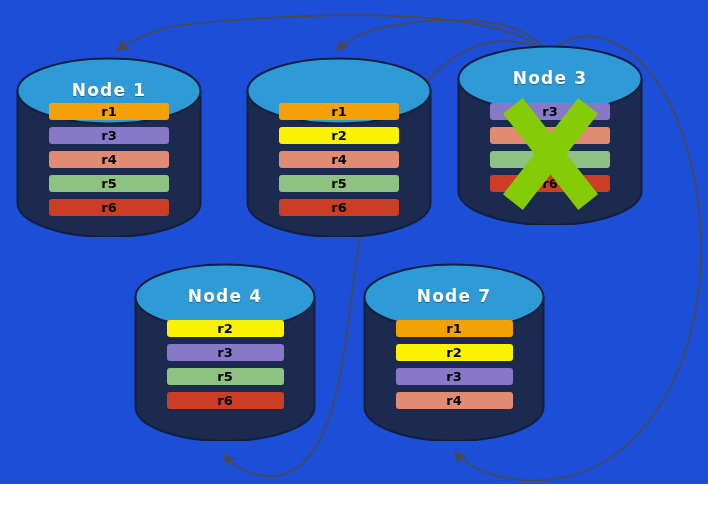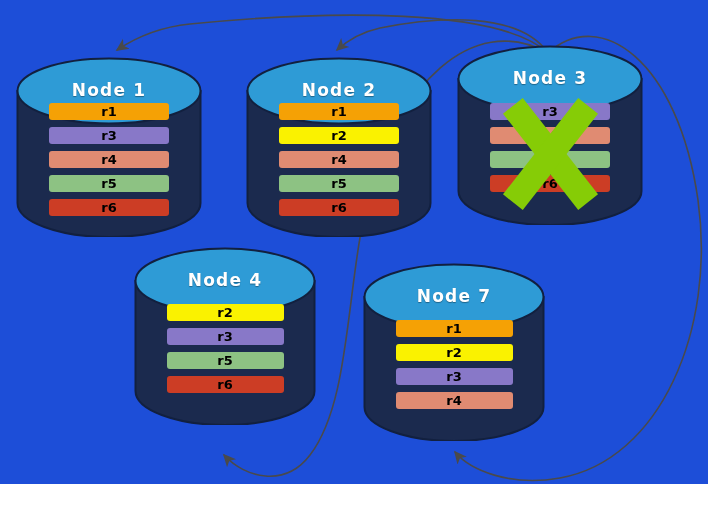--- a/index.html
+++ b/index.html
@@ -96,21 +96,20 @@
           <div class="bar" style="background: rgb(224, 139, 114); width: 120px; height: 17px; line-height: 17px; margin-top: 7px;"><span>r4</span></div>
           <div class="bar" style="background: rgb(141, 194, 131); width: 120px; height: 17px; line-height: 17px; margin-top: 7px;"><span>r5</span></div>
           <div class="bar" style="background: rgb(204, 61, 37); width: 120px; height: 17px; line-height: 17px; margin-top: 7px;"><span>r6</span></div>
         </div>
       </div>
       <div class="node" style="left: 246px; top: 57px; width: 186px; height: 180px;">
         <svg class="node-svg" width="186" height="180" viewBox="0 0 186 180">
           <path d="M 1.5 34 L 1.5 146 A 91.5 34 0 0 0 184.5 146 L 184.5 34 Z" fill="#1B2A4E" stroke="#12203F" stroke-width="2"></path>
           <ellipse cx="93" cy="34" rx="91.5" ry="32.5" fill="#2E9BD6" stroke="#12203F" stroke-width="2"></ellipse>
         </svg>
-        <div class="node-title" style="top: 23px;">Node  2</div>
         <div class="bars" style="top: 45.5px;">
           <div class="bar" style="background: rgb(245, 161, 5); width: 120px; height: 17px; line-height: 17px; margin-top: 0px;"><span>r1</span></div>
           <div class="bar" style="background: rgb(250, 242, 0); width: 120px; height: 17px; line-height: 17px; margin-top: 7px;"><span>r2</span></div>
           <div class="bar" style="background: rgb(224, 139, 114); width: 120px; height: 17px; line-height: 17px; margin-top: 7px;"><span>r4</span></div>
           <div class="bar" style="background: rgb(141, 194, 131); width: 120px; height: 17px; line-height: 17px; margin-top: 7px;"><span>r5</span></div>
           <div class="bar" style="background: rgb(204, 61, 37); width: 120px; height: 17px; line-height: 17px; margin-top: 7px;"><span>r6</span></div>
         </div>
       </div>
       <div class="node" style="left: 457px; top: 45px; width: 186px; height: 180px;">
         <svg class="node-svg" width="186" height="180" viewBox="0 0 186 180">
@@ -122,21 +121,21 @@
           <div class="bar" style="background: rgb(136, 120, 200); width: 120px; height: 17px; line-height: 17px; margin-top: 0px;"><span>r3</span></div>
           <div class="bar" style="background: rgb(224, 139, 114); width: 120px; height: 17px; line-height: 17px; margin-top: 7px;"><span>r4</span></div>
           <div class="bar" style="background: rgb(141, 194, 131); width: 120px; height: 17px; line-height: 17px; margin-top: 7px;"><span>r5</span></div>
           <div class="bar" style="background: rgb(204, 61, 37); width: 120px; height: 17px; line-height: 17px; margin-top: 7px;"><span>r6</span></div>
         </div>
         <svg class="x-overlay" width="99" height="112" viewBox="0 0 100 100" preserveAspectRatio="none" style="left: 44px; top: 53px;">
           <path d="M 2 14 L 22 0 L 98 86 L 78 100 Z" fill="#86CC06"></path>
           <path d="M 78 0 L 98 14 L 22 100 L 2 86 Z" fill="#86CC06"></path>
         </svg>
       </div>
-      <div class="node" style="left: 134px; top: 247px; width: 182px; height: 178px;">
+      <div class="node" style="left: 134px; top: 263px; width: 182px; height: 178px;">
         <svg class="node-svg" width="182" height="178" viewBox="0 0 182 178">
           <path d="M 1.5 34 L 1.5 144 A 89.5 34 0 0 0 180.5 144 L 180.5 34 Z" fill="#1B2A4E" stroke="#12203F" stroke-width="2"></path>
           <ellipse cx="91" cy="34" rx="89.5" ry="32.5" fill="#2E9BD6" stroke="#12203F" stroke-width="2"></ellipse>
         </svg>
         <div class="node-title" style="top: 23px;">Node  4</div>
         <div class="bars" style="top: 56.5px;">
           <div class="bar" style="background: rgb(250, 242, 0); width: 117px; height: 17px; line-height: 17px; margin-top: 0px;"><span>r2</span></div>
           <div class="bar" style="background: rgb(136, 120, 200); width: 117px; height: 17px; line-height: 17px; margin-top: 7px;"><span>r3</span></div>
           <div class="bar" style="background: rgb(141, 194, 131); width: 117px; height: 17px; line-height: 17px; margin-top: 7px;"><span>r5</span></div>
           <div class="bar" style="background: rgb(204, 61, 37); width: 117px; height: 17px; line-height: 17px; margin-top: 7px;"><span>r6</span></div>

